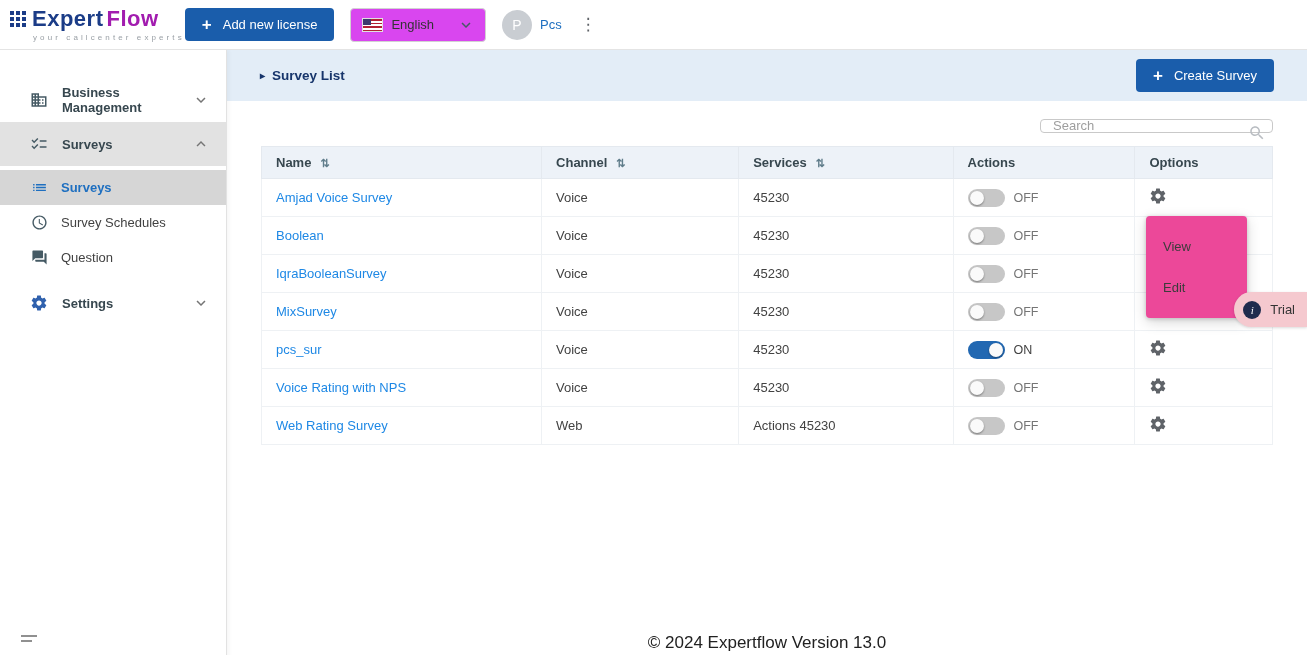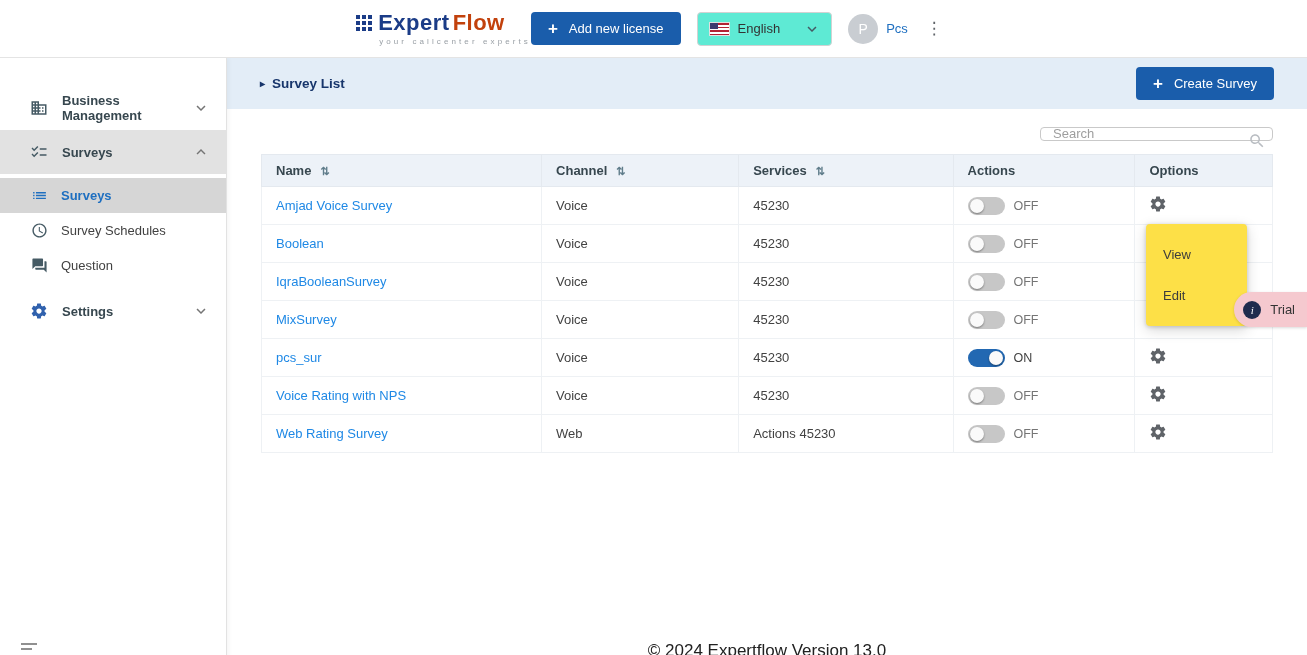--- a/index.html
+++ b/index.html
@@ -1,31 +1,31 @@
 <!DOCTYPE html>
 <html><head>
 <meta charset="utf-8">
 <style>
   *{box-sizing:border-box;margin:0;padding:0}
   html,body{width:1307px;height:655px}
   body{font-family:"Liberation Sans",sans-serif;font-size:13px;color:#424242;background:#fff;overflow:hidden;position:relative}
 
   
-  .topbar{height:58px;display:flex;align-items:center;justify-content:center;padding:0 16px 0 10px;border-bottom:1px solid #e4e4e4;background:#fff;position:relative;z-index:6}
+  .topbar{height:50px;display:flex;align-items:center;justify-content:flex-start;padding:0 16px 0 10px;border-bottom:1px solid #e4e4e4;background:#fff;position:relative;z-index:6}
   .logo{display:flex;flex-direction:column;line-height:1;cursor:pointer}
   .logo-row{display:flex;align-items:center;gap:3px}
   .logo-grid{display:grid;grid-template-columns:repeat(3,4px);grid-auto-rows:4px;gap:2px;margin-right:3px}
   .logo-grid i{background:#1b3c87;display:block}
   .logo-expert{font-size:22px;font-weight:bold;color:#1b3c87;letter-spacing:.5px}
-  .logo-flow{font-size:22px;font-weight:bold;color:#c2410c;letter-spacing:.5px}
+  .logo-flow{font-size:22px;font-weight:bold;color:#a21caf;letter-spacing:.5px}
   .tagline{font-size:8px;letter-spacing:3.1px;color:#9aa0a6;margin:4px 0 0 23px;white-space:nowrap}
   .topbar-right{display:flex;align-items:center;gap:16px}
   .btn-primary{background:#1a5dab;color:#fff;border:none;border-radius:4px;height:33px;padding:0 17px;font-size:13px;display:inline-flex;align-items:center;gap:11px;cursor:pointer;font-family:inherit}
   .btn-primary .plus{font-size:17px;font-weight:bold;line-height:1}
-  .lang{display:flex;align-items:center;gap:9px;border:1px solid #d2d2d2;border-radius:4px;height:34px;padding:0 10px 0 12px;cursor:pointer;background:#5eead4}
+  .lang{display:flex;align-items:center;gap:9px;border:1px solid #d2d2d2;border-radius:4px;height:34px;padding:0 10px 0 12px;cursor:pointer;background:#d946ef}
   .flag{position:relative;width:19px;height:12px;background:repeating-linear-gradient(180deg,#b22234 0 1.8px,#fff 1.8px 3.6px);box-shadow:0 0 0 1px #e0e0e0}
   .flag::after{content:"";position:absolute;left:0;top:0;width:8px;height:6.5px;background:#3c3b6e}
   .lang-label{color:#333}
   .chev-svg{fill:#757575}
   .avatar{width:30px;height:30px;border-radius:50%;background:#c9cdd2;color:#fff;display:flex;align-items:center;justify-content:center;font-size:14px;cursor:pointer}
   .user-name{color:#1e6fc0;margin-left:-8px;cursor:pointer}
   .kebab{font-size:17px;color:#5f6368;cursor:pointer;padding:0 2px}
 
   
   .layout{display:flex;height:609px}
@@ -65,21 +65,21 @@
   .toggle-wrap{display:flex;align-items:center;gap:9px}
   .toggle{display:inline-block;width:37px;height:18px;border-radius:10px;background:#c7c7c7;position:relative;cursor:pointer;flex-shrink:0}
   .toggle .knob{position:absolute;width:14px;height:14px;border-radius:50%;background:#fafafa;top:2px;left:2px;box-shadow:0 1px 2px rgba(0,0,0,.4);transition:left .1s}
   .toggle.on{background:#2268b2}
   .toggle.on .knob{left:21px}
   .state-label{color:#757575;font-size:12.5px}
   .toggle.on + .state-label{color:#424242}
   .gear-btn{display:inline-flex;cursor:pointer}
   .gear-btn svg{fill:#5f6368}
 
-  .options-menu{position:absolute;top:70px;right:26px;width:101px;background:#fde047;border-radius:4px;box-shadow:0 1px 4px rgba(0,0,0,.18),0 4px 14px rgba(0,0,0,.16);padding:10px 0;z-index:10}
+  .options-menu{position:absolute;top:70px;right:26px;width:101px;background:#ec4899;border-radius:4px;box-shadow:0 1px 4px rgba(0,0,0,.18),0 4px 14px rgba(0,0,0,.16);padding:10px 0;z-index:10}
   .menu-item{padding:13px 17px;font-size:13px;color:#3c3c3c;cursor:pointer}
 
   .pagination{display:flex;align-items:center;justify-content:flex-end;gap:8px;margin:21px 34px 0;color:#5f6368;font-size:13px}
   .pg-summary{margin-right:10px;color:#5f6368}
   .pg-chev{font-size:19px;color:#9e9e9e;cursor:pointer;padding:0 7px;line-height:1}
   .pg-current{width:29px;height:29px;border-radius:50%;background:#cadcf0;color:#33557f;display:flex;align-items:center;justify-content:center;cursor:pointer}
   .page-size{display:flex;align-items:center;gap:11px;border:1px solid #c9c9c9;border-radius:6px;height:34px;padding:0 12px 0 14px;margin-left:12px;color:#424242;cursor:pointer;background:#fff}
 
   .page-footer{position:absolute;bottom:6px;left:0;right:0;text-align:center;font-size:17px;color:#212121}
 

